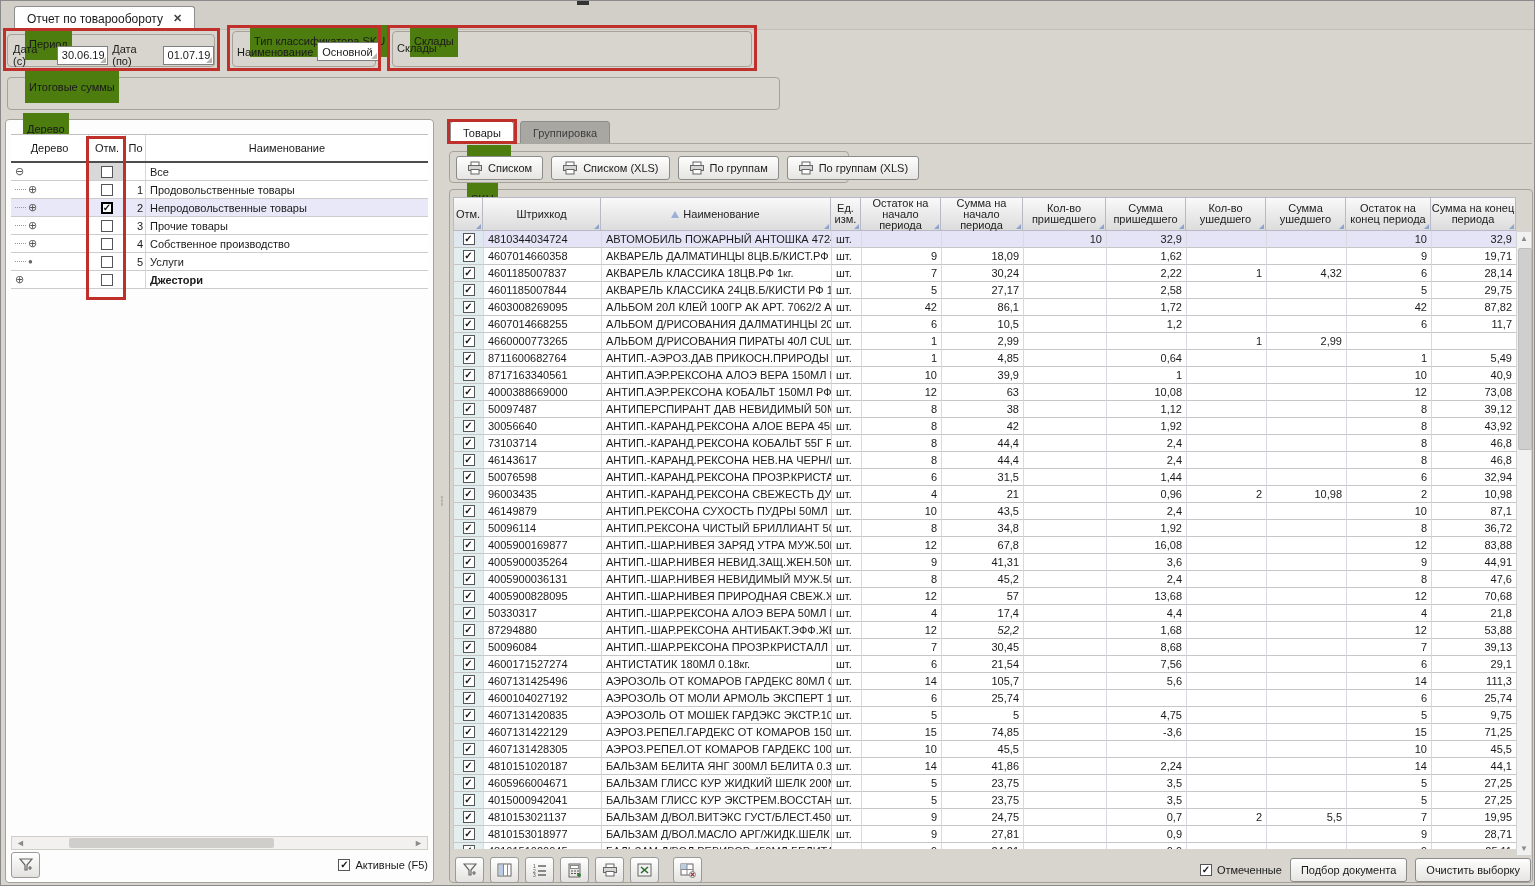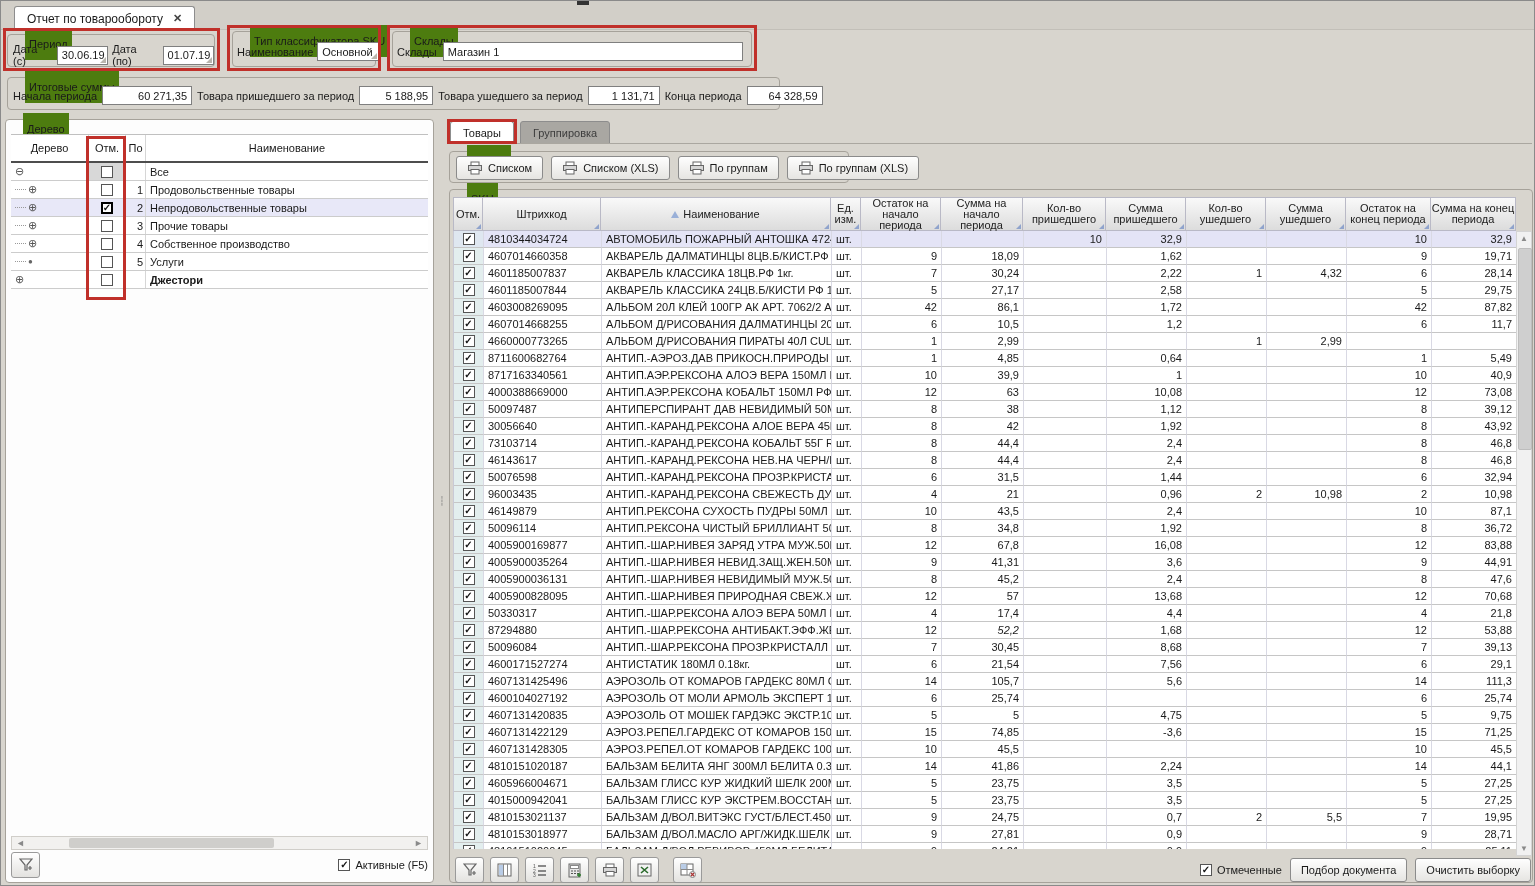--- a/index.html
+++ b/index.html
@@ -107,36 +107,25 @@
   <div style="position:absolute;left:4px;top:10px;display:flex;align-items:center;gap:4px">
     <span>Наименование</span>
     <span class="field date" style="width:62px">Основной</span>
   </div>
 </div>
 
 <div class="gb" id="warehouses-gb" style="left:391px;top:30px;width:360px;height:36px">
   <span class="gb-label">Склады</span>
   <div style="position:absolute;left:4px;top:10px;display:flex;align-items:center;gap:6px">
     <span>Склады</span>
-    <span class="field" style="width:300px">Магазин 1</span>
   </div>
 </div>
 
 <div class="gb" id="totals-gb" style="left:6px;top:76px;width:773px;height:33px">
   <span class="gb-label">Итоговые суммы</span>
-  <div style="position:absolute;left:5px;top:8px;display:flex;align-items:center;gap:5px;white-space:nowrap">
-    <span>Начала периода</span>
-    <span class="field num" style="width:90px">60 271,35</span>
-    <span>Товара пришедшего за период</span>
-    <span class="field num" style="width:74px">5 188,95</span>
-    <span>Товара ушедшего за период</span>
-    <span class="field num" style="width:72px">1 131,71</span>
-    <span>Конца периода</span>
-    <span class="field num" style="width:76px">64 328,59</span>
-  </div>
 </div>
 
 <div class="gb" id="tree-gb">
   <span class="gb-label">Дерево</span>
   <div id="tree-table">
     <div class="tr-head">
       <div class="tc" style="width:78px">Дерево</div>
       <div class="tc" style="width:37px">Отм.</div>
       <div class="tc" style="width:20px">По</div>
       <div class="tc" style="width:282px;border-right:none">Наименование</div>

